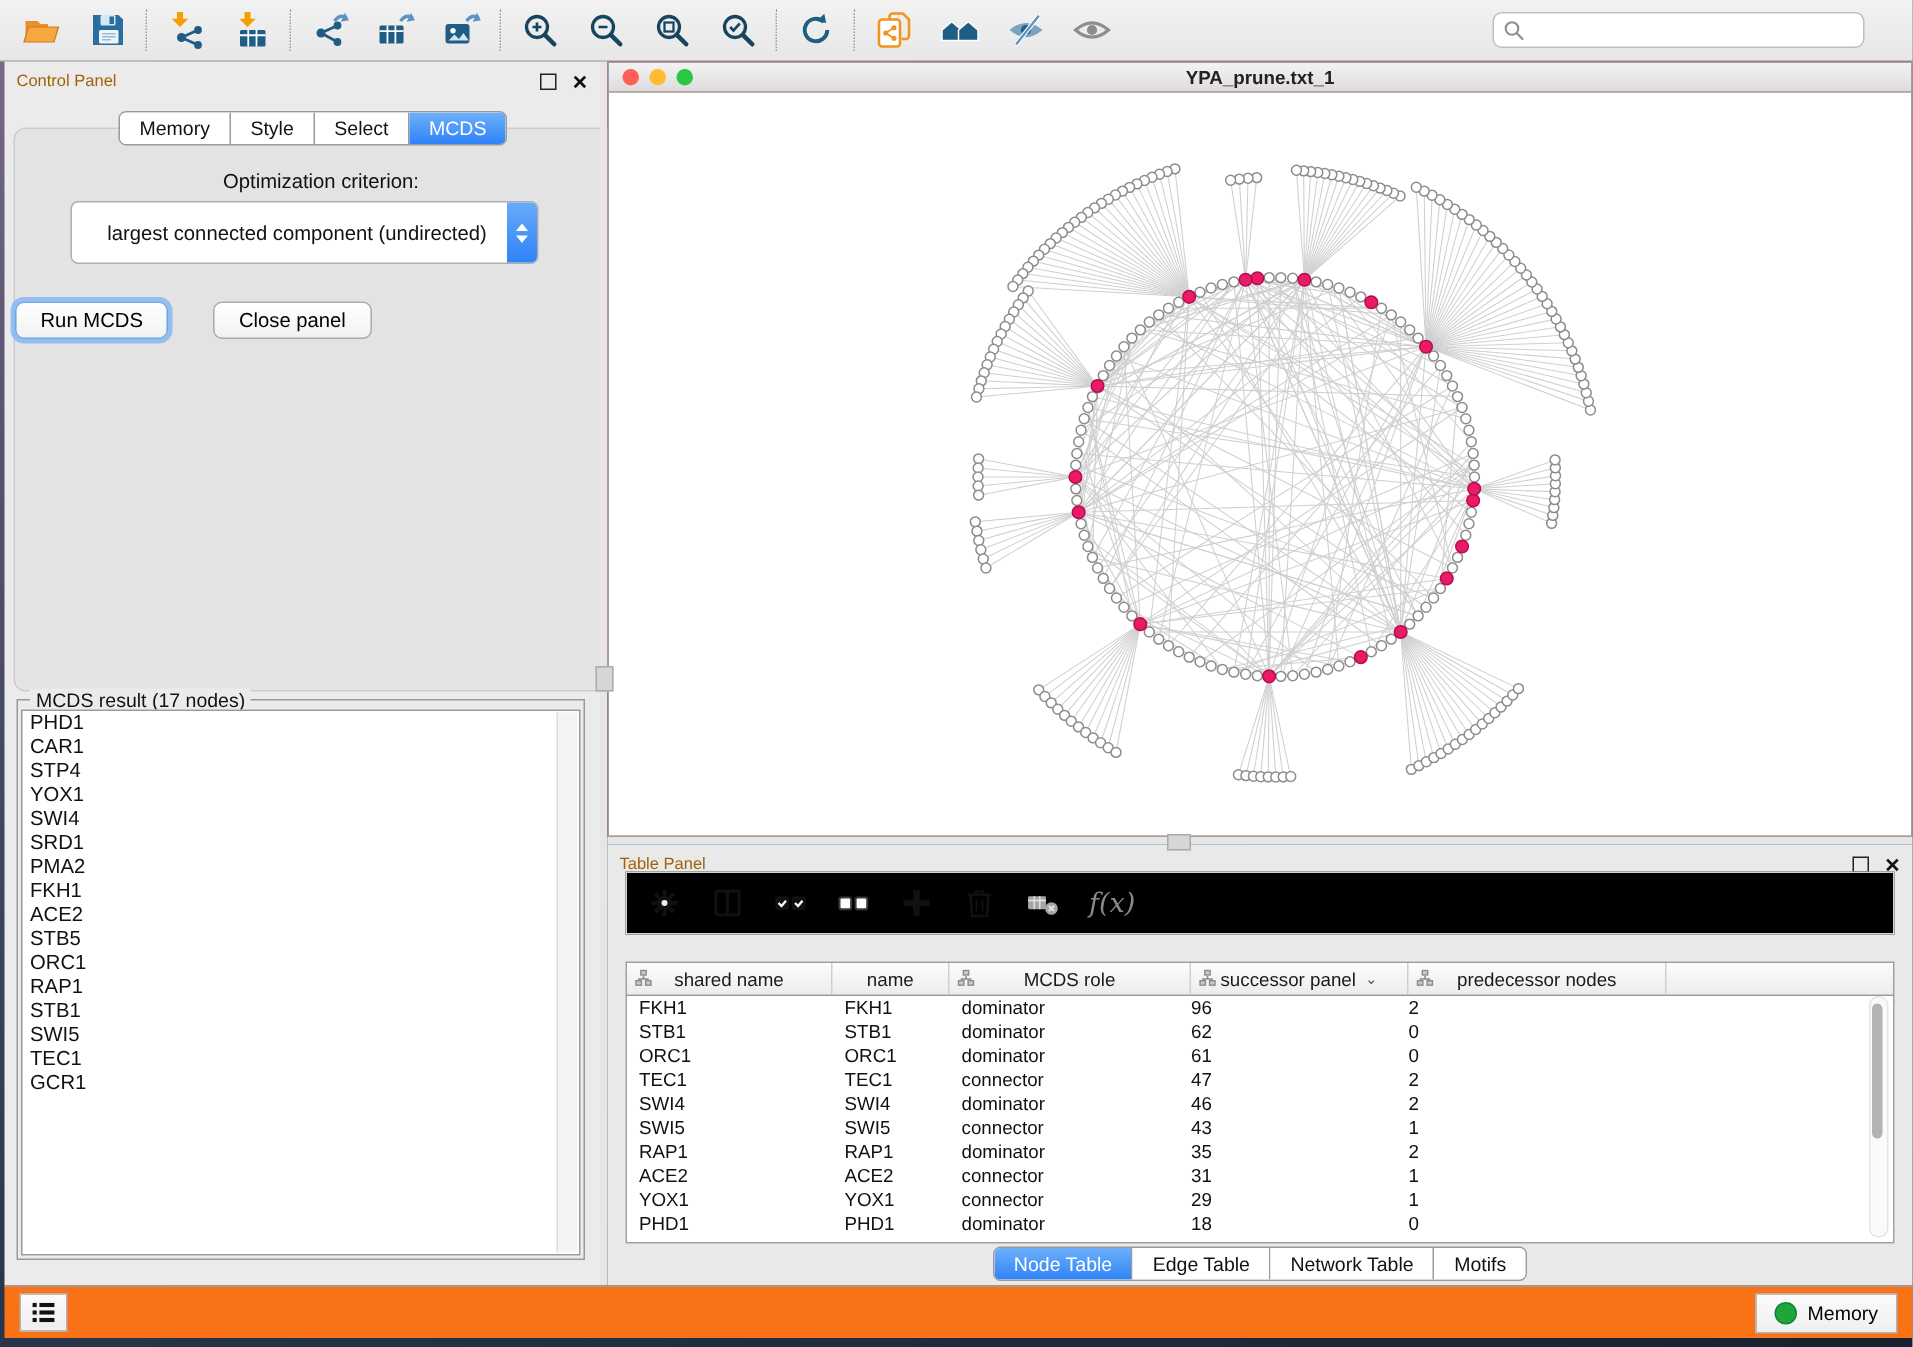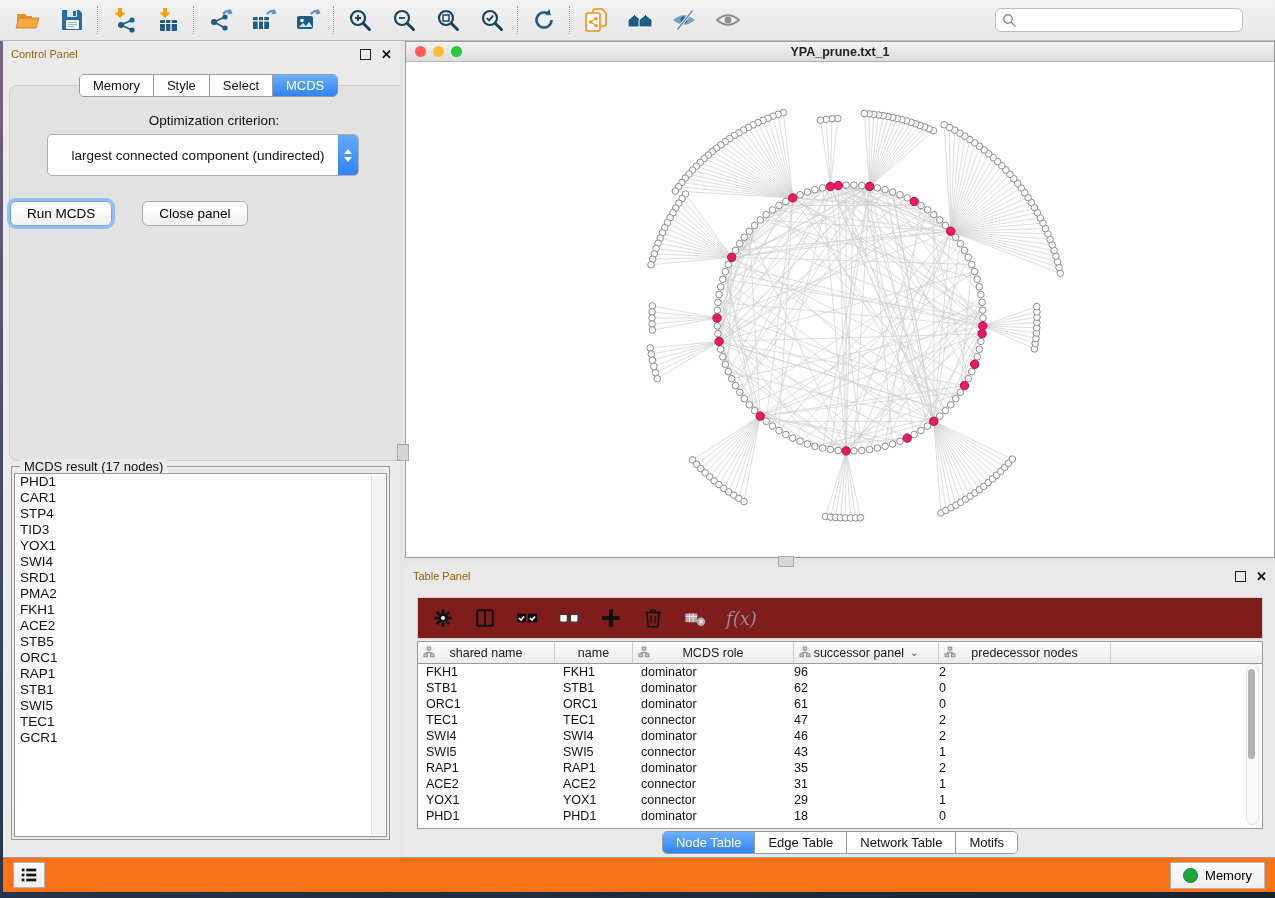--- a/index.html
+++ b/index.html
@@ -57,21 +57,21 @@
   .net-window{left:405px;top:41px;width:870px;height:517px;border:1px solid #9f9f9f;box-sizing:border-box;background:#c2410c;}
   .net-titlebar{left:0;top:0;width:100%;height:20px;background:linear-gradient(#f3f3f3,#dcdcdc);
                 border-bottom:1px solid #b5b5b5;display:flex;align-items:center;box-sizing:border-box;}
   .lights{display:flex;gap:7px;margin-left:9px;}
   .light{width:11px;height:11px;border-radius:50%;}
   .net-title{position:absolute;left:0;width:100%;text-align:center;font-size:12.5px;font-weight:600;color:#222;}
   .net-canvas{left:0;top:20px;width:868px;height:495px;background:#fff;}
   .net-canvas svg{display:block;}
   
   .table-panel{left:405px;top:563px;width:870px;height:294px;background:#e9e9e9;}
-  .tp-toolbar{left:12px;top:34px;width:846px;height:42px;background:#7f1d1d;border:1px solid #d2d2d2;
+  .tp-toolbar{left:12px;top:18px;width:846px;height:42px;background:#000000;border:1px solid #d2d2d2;
               display:flex;align-items:center;gap:20px;padding-left:14px;box-sizing:border-box;}
   .tp-btn{border:none;background:transparent;padding:0;display:flex;align-items:center;}
   .tp-btn svg{width:22px;height:22px;}
   .tp-btn.disabled{opacity:.9;}
   .fx{font-family:"DejaVu Serif",serif;font-style:italic;font-size:18px;color:#9a9a9a;}
   .grid-table{left:12px;top:78px;width:846px;height:188px;background:#fff;border:1px solid #9e9e9e;box-sizing:border-box;overflow:hidden;}
   .thead{display:grid;grid-template-columns:137px 78px 161px 145px 172px 1fr;height:21px;
          background:linear-gradient(#fcfcfc,#ececec);border-bottom:1px solid #9a9a9a;}
   .th{position:relative;display:flex;align-items:center;justify-content:center;font-size:12.5px;
       border-right:1px solid #cfcfcf;color:#1a1a1a;}
@@ -309,21 +309,20 @@
       <button class="btn">Close panel</button>
     </div>
   </div>
   <div class="abs mcds-group">
     <span class="mcds-legend">MCDS result (17 nodes)</span>
     <div class="mcds-list">
       <div>
           <div class="mcds-item">PHD1</div>
           <div class="mcds-item">CAR1</div>
           <div class="mcds-item">STP4</div>
-          <div class="mcds-item">TID3</div>
           <div class="mcds-item">YOX1</div>
           <div class="mcds-item">SWI4</div>
           <div class="mcds-item">SRD1</div>
           <div class="mcds-item">PMA2</div>
           <div class="mcds-item">FKH1</div>
           <div class="mcds-item">ACE2</div>
           <div class="mcds-item">STB5</div>
           <div class="mcds-item">ORC1</div>
           <div class="mcds-item">RAP1</div>
           <div class="mcds-item">STB1</div>

